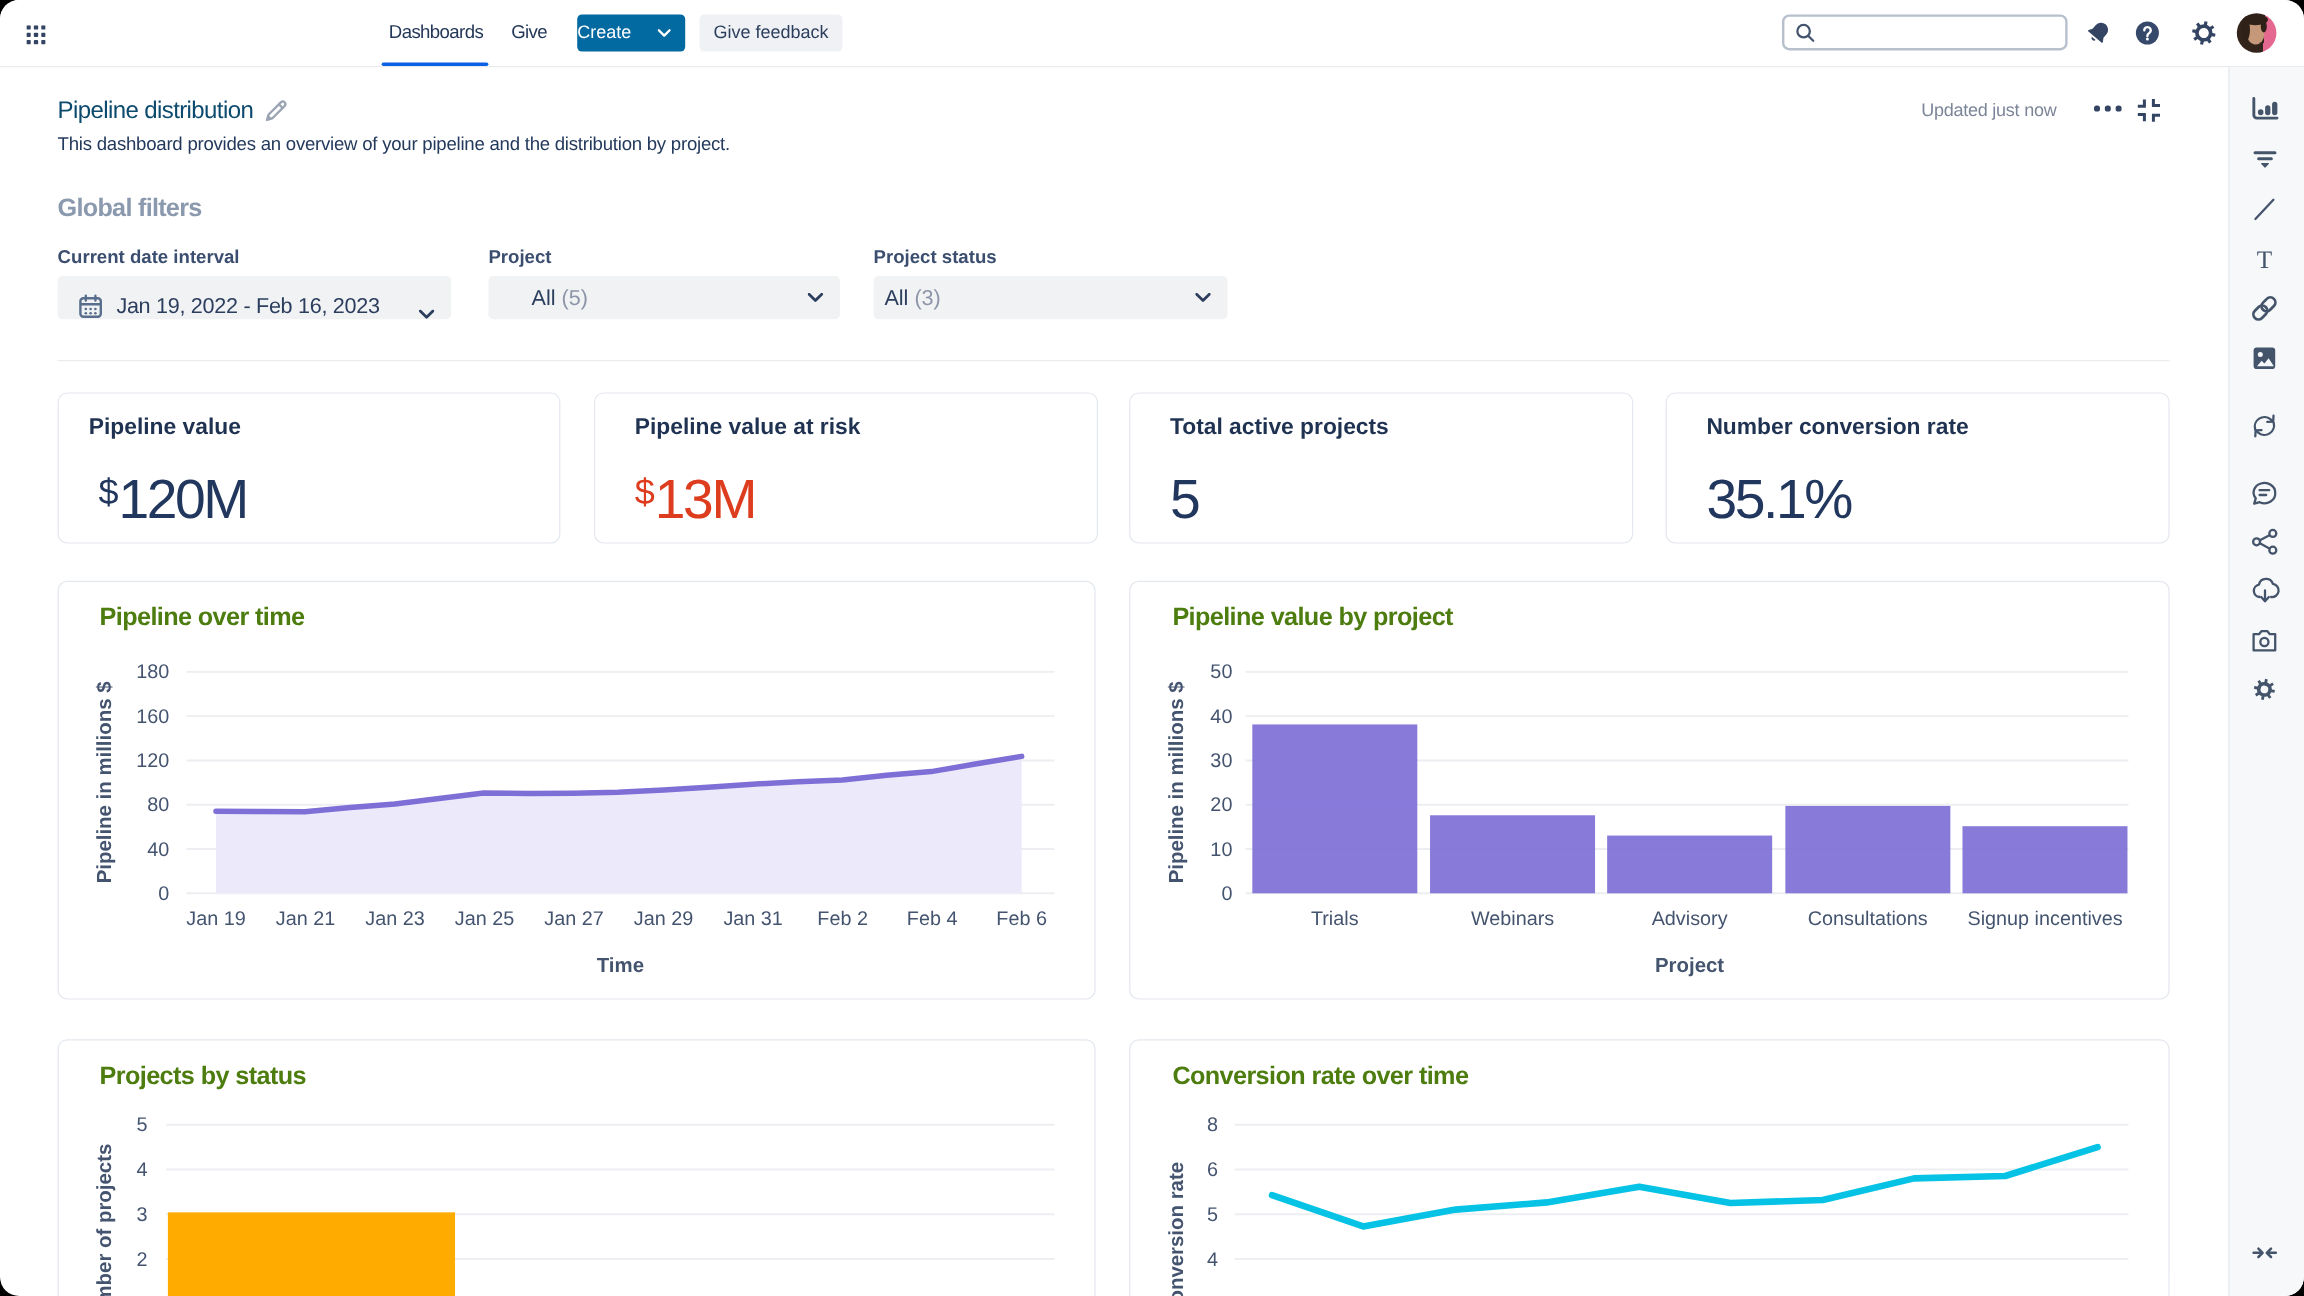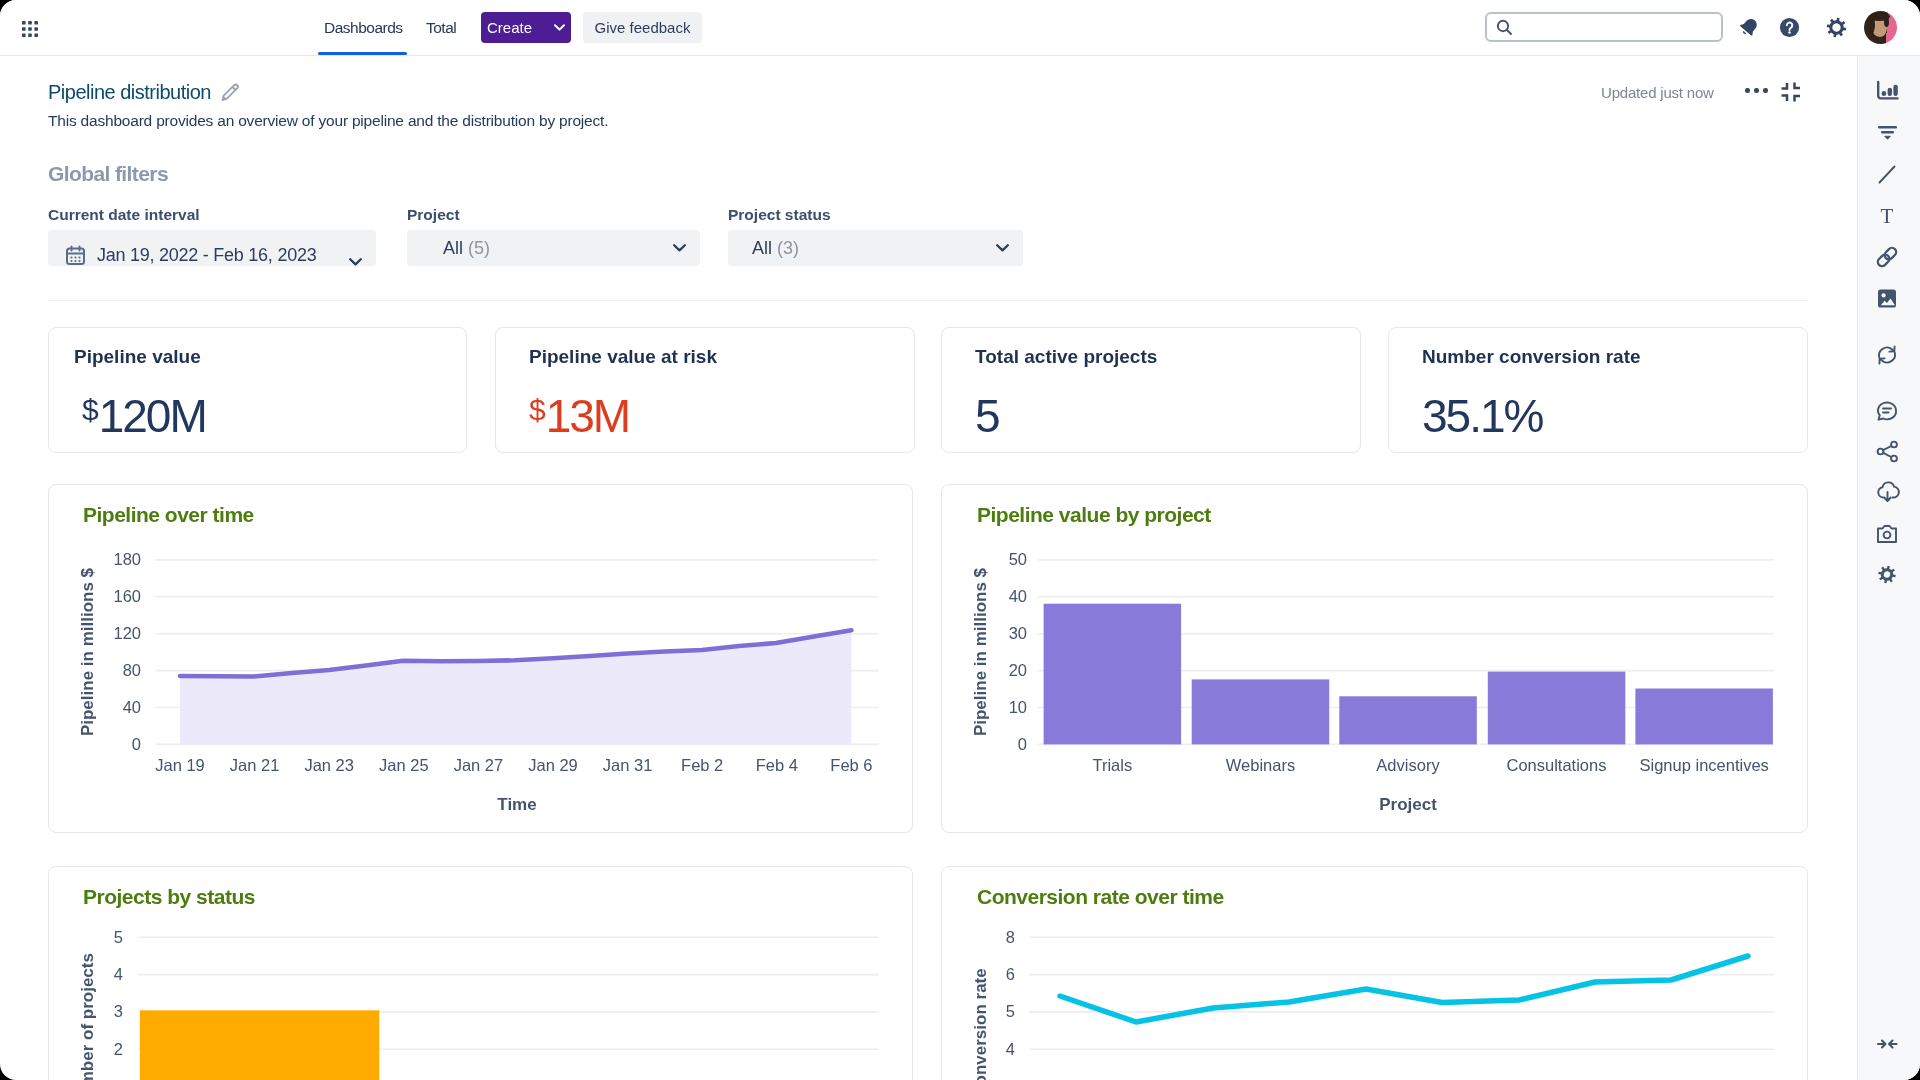--- a/index.html
+++ b/index.html
@@ -19,22 +19,22 @@
     <rect x="0" y="6.2" width="3.6" height="3.6" rx="0.7"></rect>
         <rect x="6.2" y="6.2" width="3.6" height="3.6" rx="0.7"></rect>
         <rect x="12.4" y="6.2" width="3.6" height="3.6" rx="0.7"></rect>
     <rect x="0" y="12.4" width="3.6" height="3.6" rx="0.7"></rect>
         <rect x="6.2" y="12.4" width="3.6" height="3.6" rx="0.7"></rect>
         <rect x="12.4" y="12.4" width="3.6" height="3.6" rx="0.7"></rect>
   </g>
 </svg>
 <div style="position:absolute;left:324px;top:19px;font-size:15.5px;font-weight:500;letter-spacing:-0.5px;color:#253858">Dashboards</div>
 <div style="position:absolute;left:318px;top:52px;width:89px;height:3.4px;background:#0c61e4;border-radius:2px"></div>
-<div style="position:absolute;left:426px;top:19px;font-size:15.5px;font-weight:500;letter-spacing:-0.5px;color:#253858">Total</div>
-<div style="position:absolute;left:481px;top:12px;width:90px;height:31px;background:#4c1d95;border-radius:4px;display:flex;align-items:center;justify-content:center;gap:22px">
+<div style="position:absolute;left:426px;top:19px;font-size:15.5px;font-weight:500;letter-spacing:-0.5px;color:#253858">Give</div>
+<div style="position:absolute;left:481px;top:12px;width:90px;height:31px;background:#0369a1;border-radius:4px;display:flex;align-items:center;gap:22px">
   <span style="color:#fff;font-size:15px;font-weight:500">Create</span>
   <svg width="11" height="7" viewBox="0 0 11 7">
         <path d="M1 1.2 L5.5 5.6 L10 1.2" stroke="#fff" stroke-width="2" fill="none" stroke-linecap="round" stroke-linejoin="round"></path>
       </svg>
 </div>
 <div style="position:absolute;left:583px;top:12px;width:119px;height:31px;background:#f0f1f4;border-radius:4px;display:flex;align-items:center;justify-content:center">
   <span style="color:#2c3e5d;font-size:15px;font-weight:500">Give feedback</span>
 </div>
 <div style="position:absolute;left:1485px;top:12px;width:238px;height:30px;border:2px solid #b7c0cc;border-radius:6px;background:#fff"></div>
 <svg style="position:absolute;left:1496px;top:19px" width="17" height="17" viewBox="0 0 17 17">
@@ -135,21 +135,21 @@
         <path d="M1.2 1.2 L6.5 6.4 L11.8 1.2" stroke="#2c3e5d" stroke-width="2.3" fill="none" stroke-linecap="round" stroke-linejoin="round"></path>
       </svg>
 </div>
 <div style="position:absolute;left:407px;top:230px;width:293px;height:36px;background:#f1f2f4;border-radius:4px;display:flex;align-items:center">
   <span style="margin-left:36px;font-size:18px;color:#2c3e5d">All <span style="color:#8c95a8">(5)</span></span>
   <svg style="margin-left:auto;margin-right:14px" width="13" height="8" viewBox="0 0 13 8">
         <path d="M1.2 1.2 L6.5 6.4 L11.8 1.2" stroke="#2c3e5d" stroke-width="2.3" fill="none" stroke-linecap="round" stroke-linejoin="round"></path>
       </svg>
 </div>
 <div style="position:absolute;left:728px;top:230px;width:295px;height:36px;background:#f1f2f4;border-radius:4px;display:flex;align-items:center">
-  <span style="margin-left:24px;font-size:18px;color:#2c3e5d">All <span style="color:#8c95a8">(3)</span></span>
+  <span style="margin-left:9px;font-size:18px;color:#2c3e5d">All <span style="color:#8c95a8">(3)</span></span>
   <svg style="margin-left:auto;margin-right:14px" width="13" height="8" viewBox="0 0 13 8">
         <path d="M1.2 1.2 L6.5 6.4 L11.8 1.2" stroke="#2c3e5d" stroke-width="2.3" fill="none" stroke-linecap="round" stroke-linejoin="round"></path>
       </svg>
 </div>
 <div style="position:absolute;left:48px;top:300px;width:1760px;height:1px;background:#ebecf0"></div>
 
 <div class="card" style="left:48px;top:327px;width:419px;height:126px"></div>
 <div class="card" style="left:495px;top:327px;width:420px;height:126px"></div>
 <div class="card" style="left:941px;top:327px;width:420px;height:126px"></div>
 <div class="card" style="left:1388px;top:327px;width:420px;height:126px"></div>

